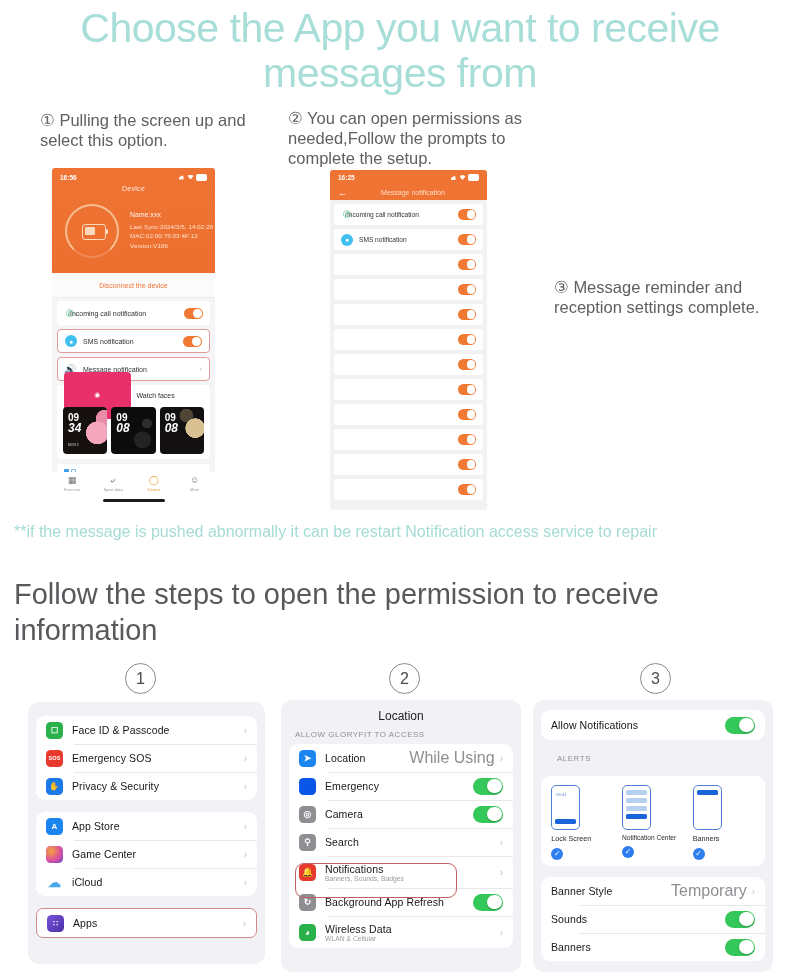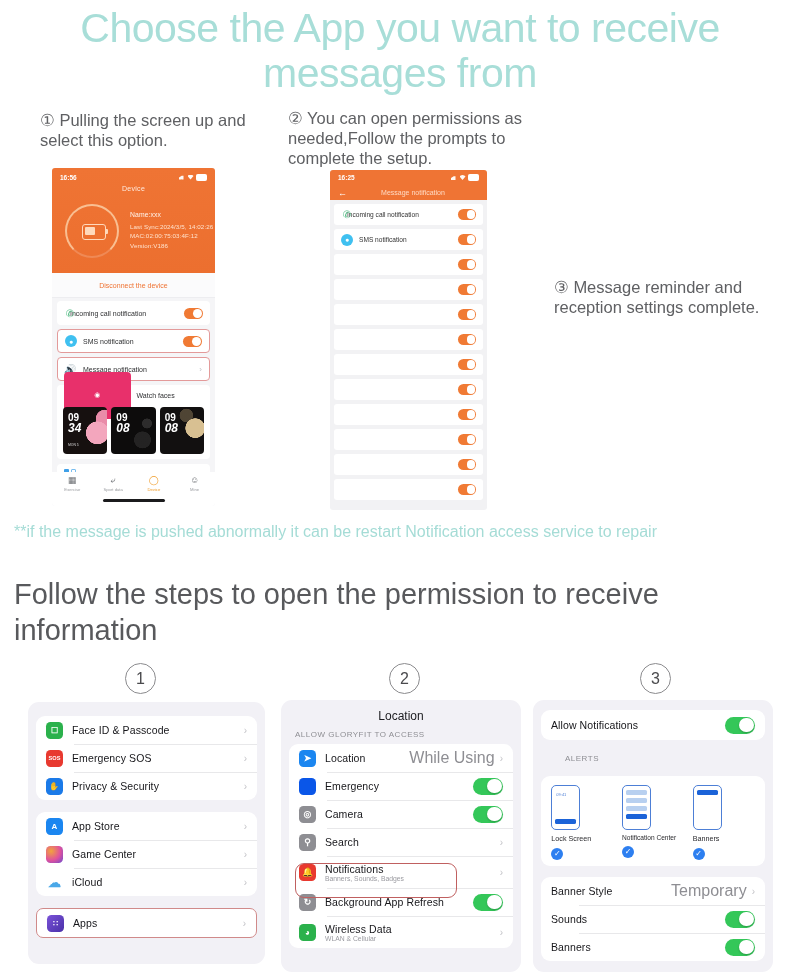--- a/index.html
+++ b/index.html
@@ -462,21 +462,21 @@
     <div style="position:absolute;left:14px;top:163px;width:160px;height:33px;border:1.4px solid #c06060;border-radius:9px;pointer-events:none;"></div>
   </div>
 
   <div class="ipanel" id="ip3">
     <div class="grp" style="margin-top:10px;">
       <div class="irow" style="height:30px;">
         <span class="ilabel" style="margin-left:0;">Allow Notifications</span>
         <span class="gtgl"></span>
       </div>
     </div>
-    <div class="sechdr" style="padding-left:32px;padding-top:14px;">ALERTS</div>
+    <div class="sechdr" style="padding-left:16px;padding-top:14px;margin-left:8px;">ALERTS</div>
 
     <div class="alerts-wrap">
       <div class="alerts-row">
         <div class="alert-item">
           <div class="mini">
             <span class="t">09:41</span>
             <i class="b dark" style="bottom:5px;"></i>
           </div>
           <div class="alert-cap">Lock Screen</div>
           <div class="check">✓</div>

